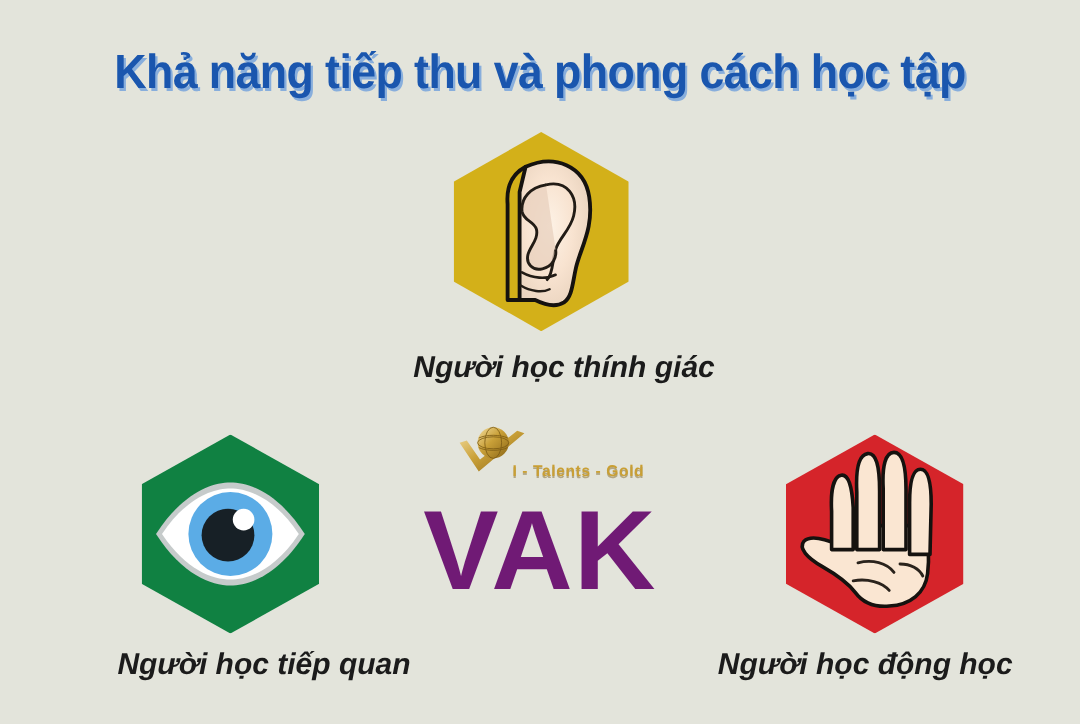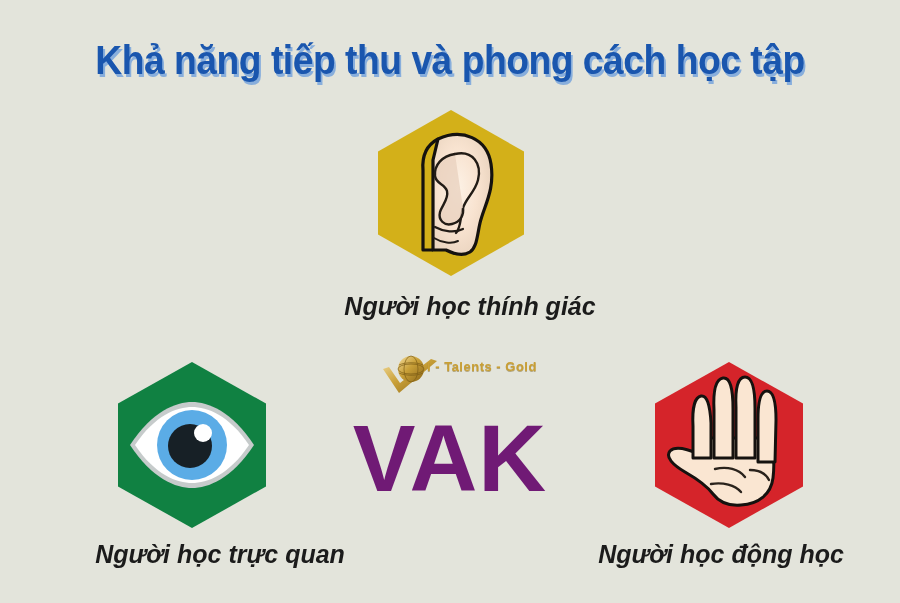--- a/index.html
+++ b/index.html
@@ -117,21 +117,21 @@
     position: absolute;
     left: 375px;
     top: 355px;
     width: 160px;
     height: 42px;
   }
   .watermark .wm-svg { position: absolute; left: 0; top: 0; }
   .watermark .wm-text {
     position: absolute;
     left: 52px;
-    top: 4px;
+    top: 30px;
     font-family: "Liberation Sans", sans-serif;
     font-weight: bold;
     font-size: 13px;
     letter-spacing: 0.5px;
     color: #c99f34;
     white-space: nowrap;
     text-shadow: 0 1px 0 rgba(120,90,20,0.45);
   }
 </style>
 </head>
@@ -179,21 +179,21 @@
     <svg class="glyph" viewBox="0 0 148 166">
       <path d="M12 83 C 34 49, 58 40, 74 40 C 90 40, 114 49, 136 83
                C 114 117, 90 126, 74 126 C 58 126, 34 117, 12 83 Z" fill="#C6CBCB"></path>
       <path d="M17 83 C 37 53, 59 45, 74 45 C 89 45, 111 53, 131 83
                C 111 113, 89 121, 74 121 C 59 121, 37 113, 17 83 Z" fill="#FFFFFF"></path>
       <circle cx="74" cy="83" r="35" fill="#5BACE6"></circle>
       <circle cx="72" cy="84" r="22" fill="#172026"></circle>
       <circle cx="85" cy="71" r="9" fill="#FFFFFF"></circle>
     </svg>
   </div>
-  <div class="caption cap-visual">Người học trực quan</div>
+  <div class="caption cap-visual">Người học tiếp quan</div>
 
   <div class="hex hex-kines">
     <svg class="glyph" viewBox="0 0 148 166">
       <g stroke="#15120F" stroke-width="3" stroke-linejoin="round" stroke-linecap="round">
         <path d="M44 92
                  C 30 86, 20 84, 15 89
                  C 10 95, 18 103, 30 110
                  C 44 118, 52 124, 58 132
                  C 64 140, 74 144, 86 143
                  C 104 142, 116 132, 118 116

